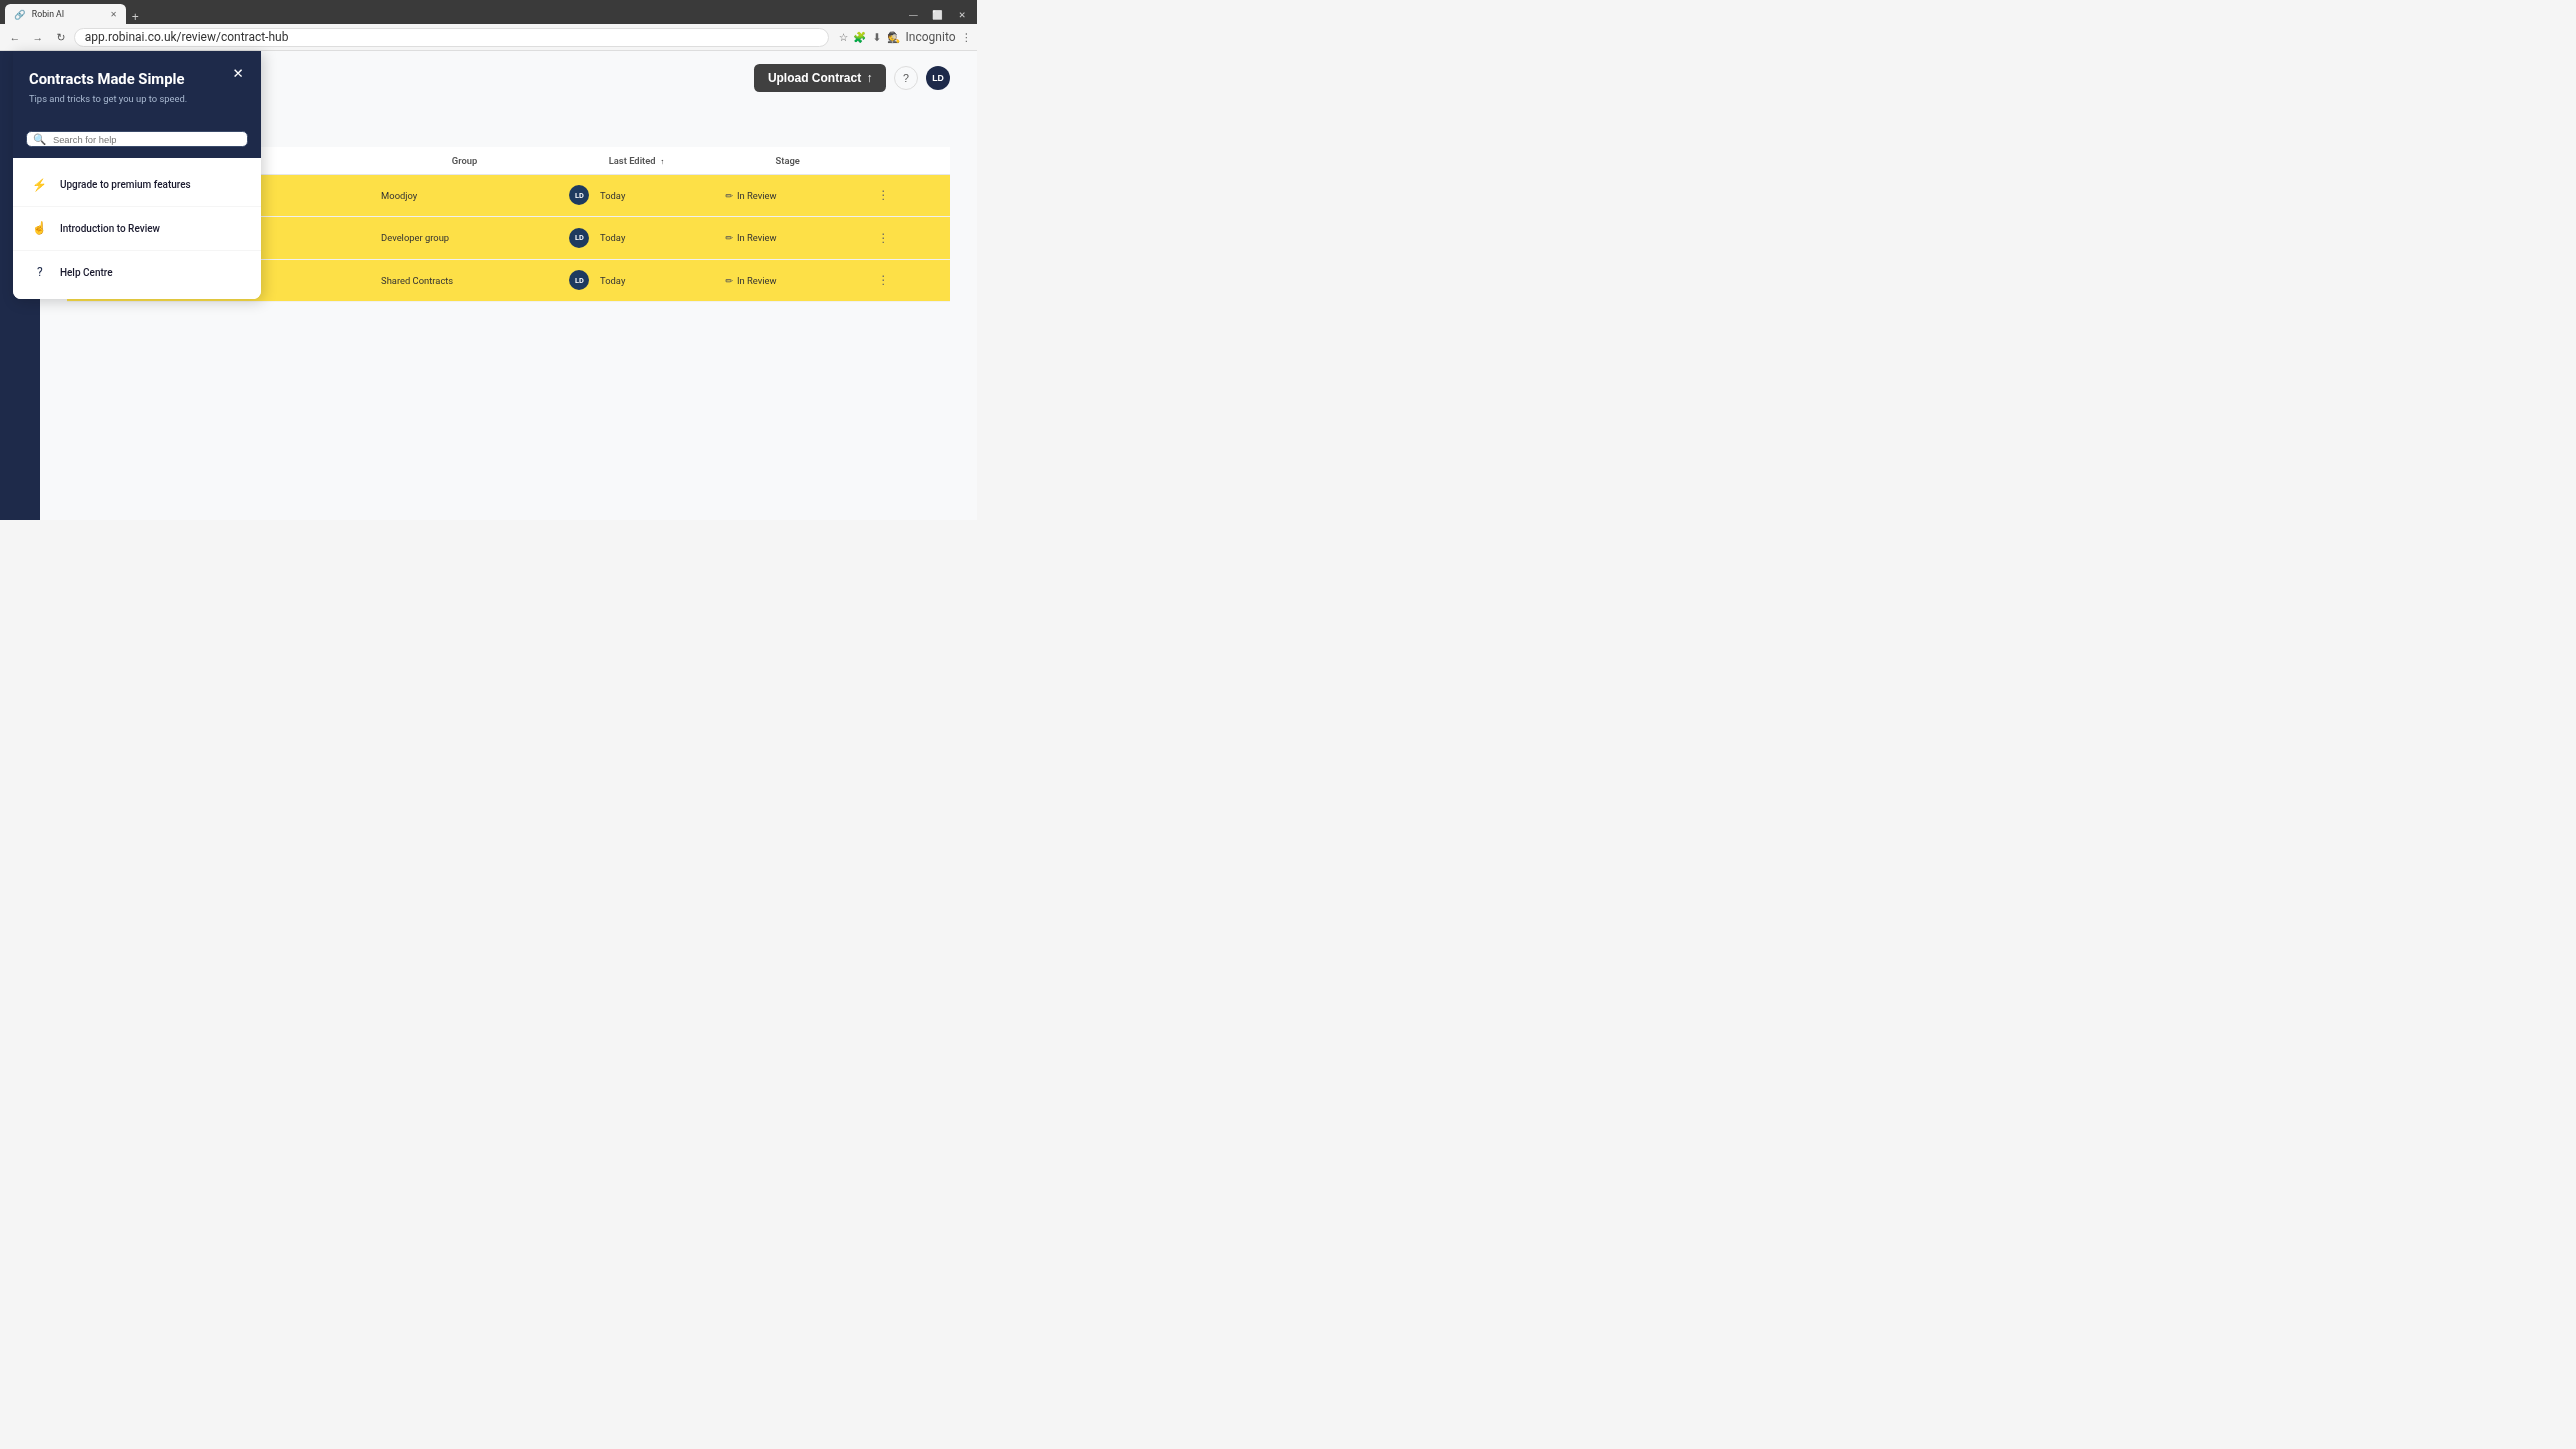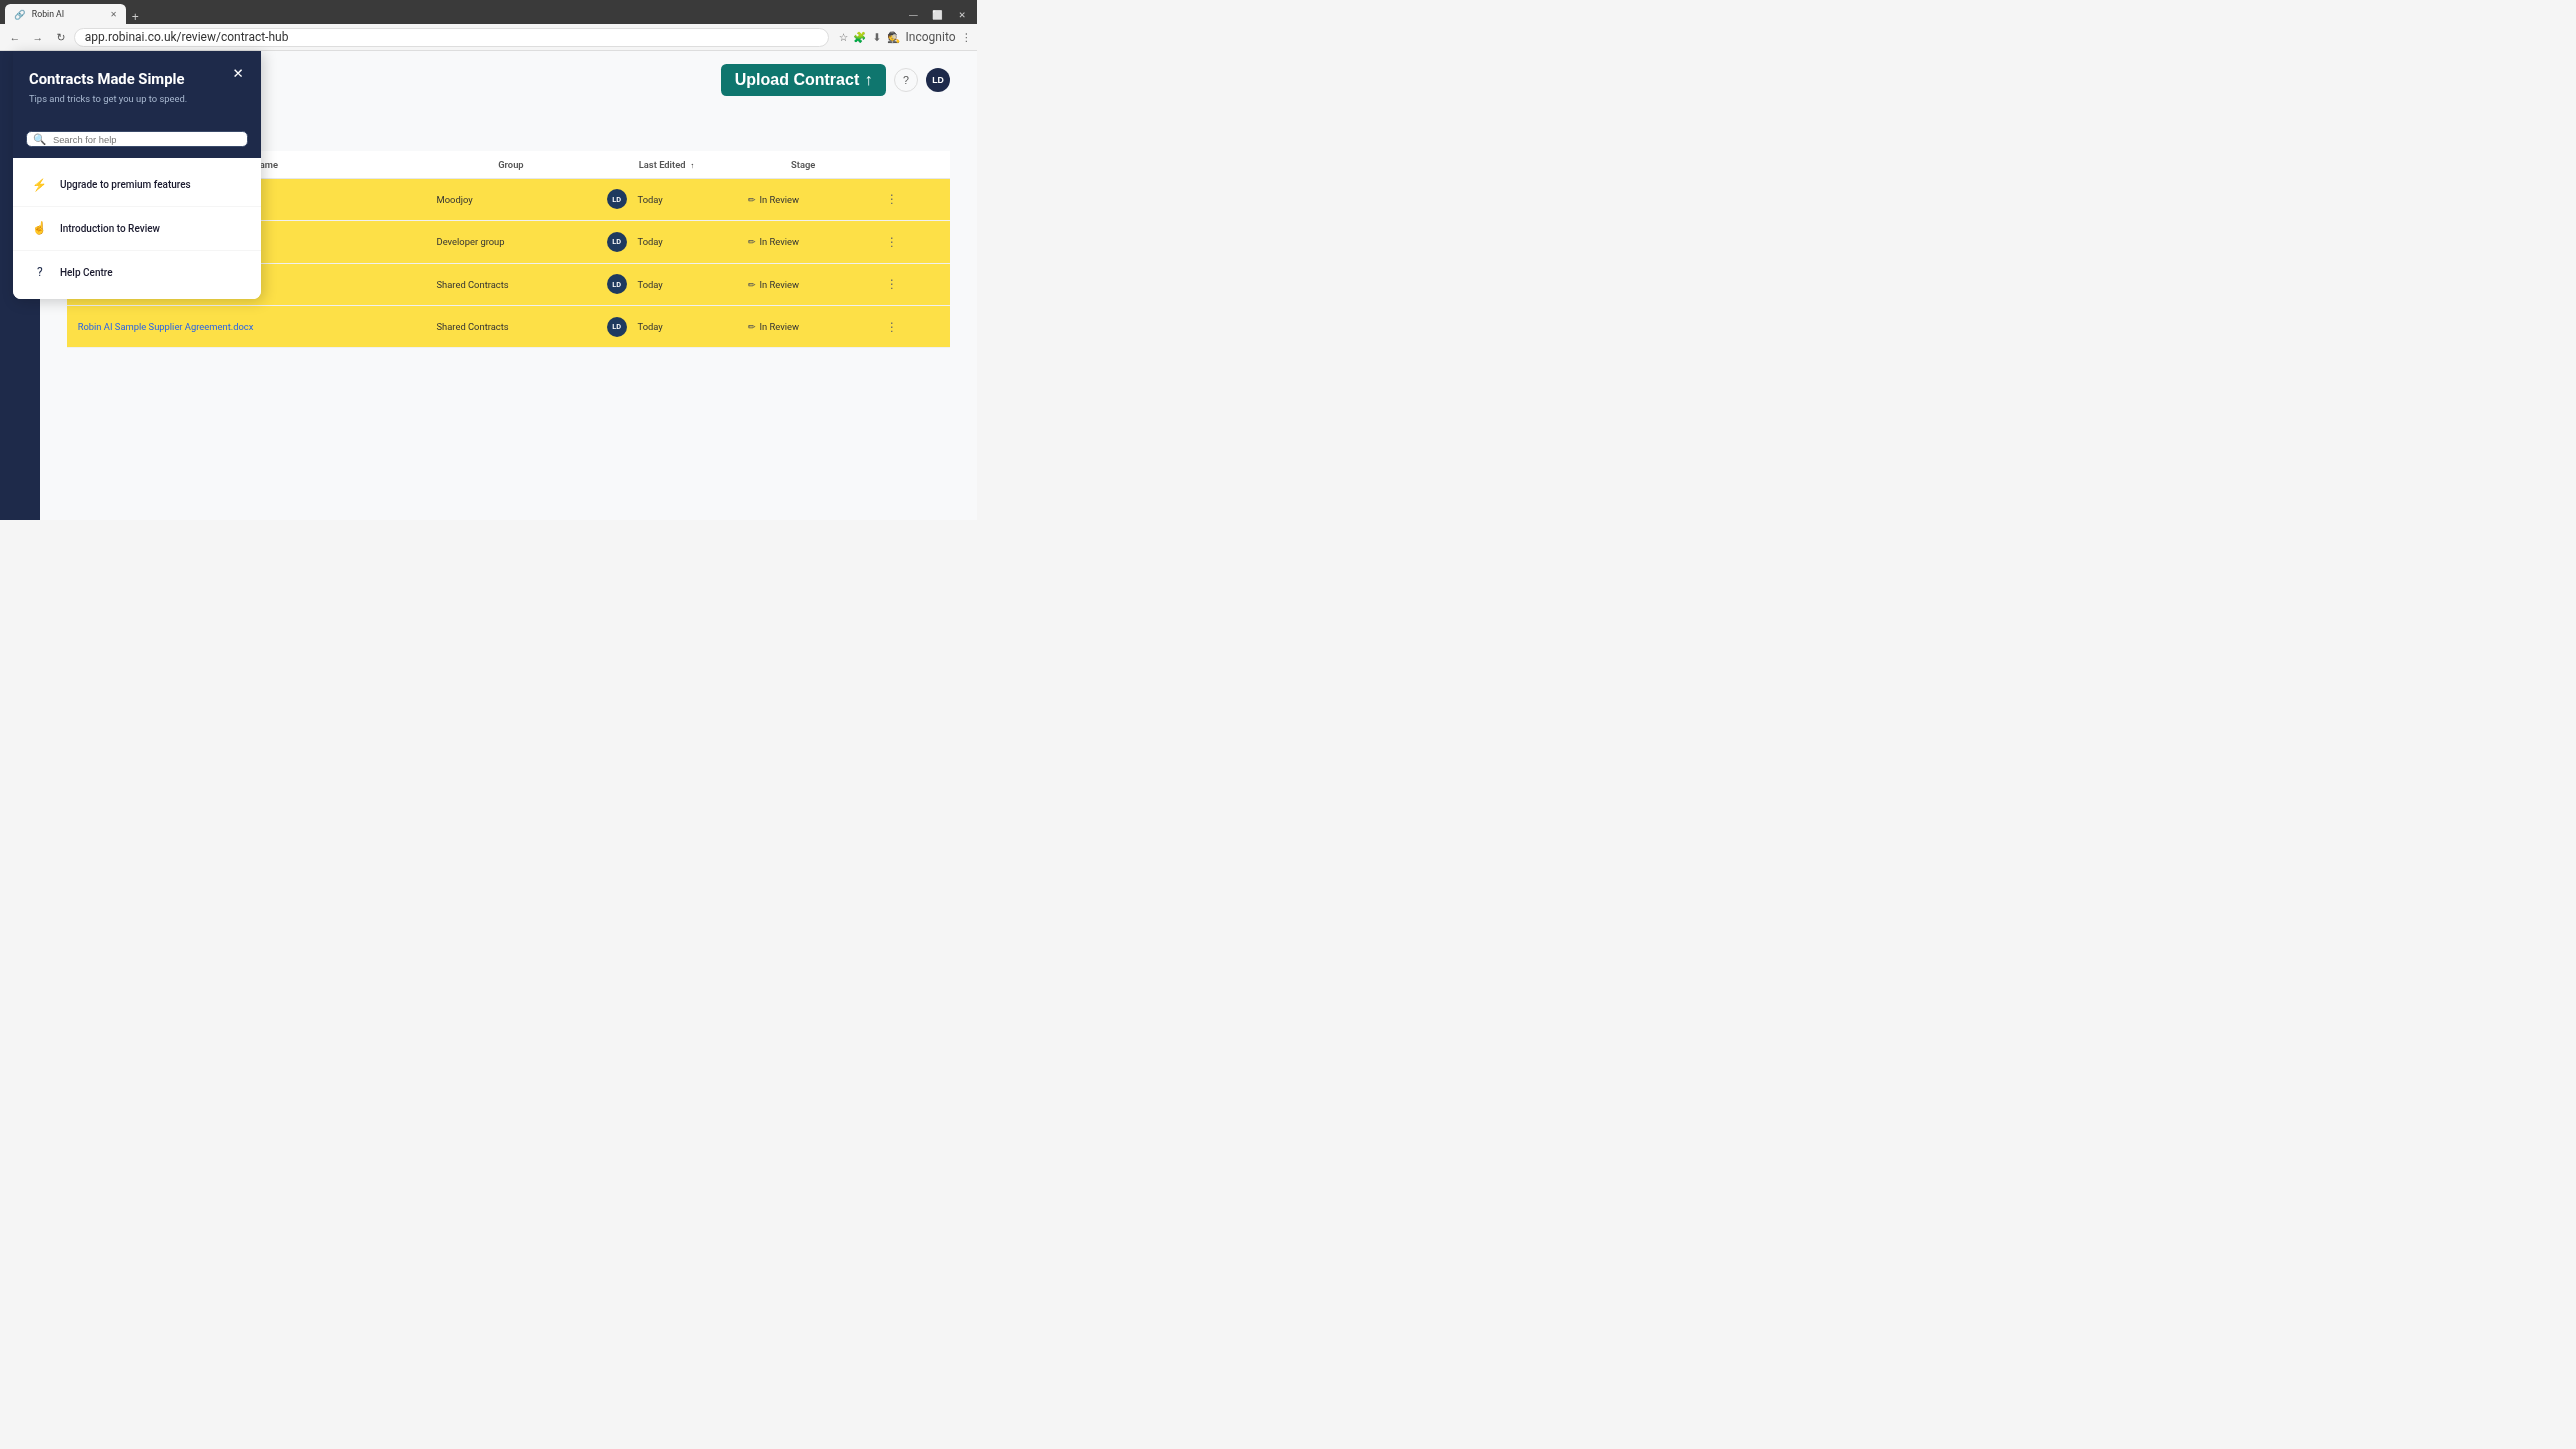--- a/index.html
+++ b/index.html
@@ -127,26 +127,26 @@
 
     
     .top-bar {
       display: flex;
       justify-content: flex-end;
       align-items: center;
       gap: 8px;
       margin-bottom: 20px;
     }
     .upload-btn {
-      background: #0f766e;
+      background: #404040;
       color: white;
       border: none;
       border-radius: 5.4px;
       padding: 6.7px 13.4px;
-      font-size: 16px;
+      font-size: 12px;
       font-weight: 600;
       cursor: pointer;
       display: flex;
       align-items: flex-start;
       gap: 5.4px;
     }
     .help-btn {
       width: 24px;
       height: 24px;
       background: transparent;
@@ -453,43 +453,20 @@
           <span>In Review</span>
         </div>
       </td>
       <td>
         <button class="more-btn">⋮</button>
       </td>
     </tr>
           <tr>
       <td>
         <a href="#" class="contract-link" style="white-space: pre-line;">Robin AI Sample NDA 1.docx</a>
-      </td>
-      <td>
-        <span>Shared Contracts</span>
-      </td>
-      <td>
-        <div style="display:flex;align-items:center;gap:5.4px;">
-          <span class="avatar-small">LD</span>
-          <span>Today</span>
-        </div>
-      </td>
-      <td>
-        <div class="stage-cell">
-          <span class="stage-icon">✏</span>
-          <span>In Review</span>
-        </div>
-      </td>
-      <td>
-        <button class="more-btn">⋮</button>
-      </td>
-    </tr>
-          <tr>
-      <td>
-        <a href="#" class="contract-link" style="white-space: pre-line;">Robin AI Sample Supplier Agreement.docx</a>
       </td>
       <td>
         <span>Shared Contracts</span>
       </td>
       <td>
         <div style="display:flex;align-items:center;gap:5.4px;">
           <span class="avatar-small">LD</span>
           <span>Today</span>
         </div>
       </td>

